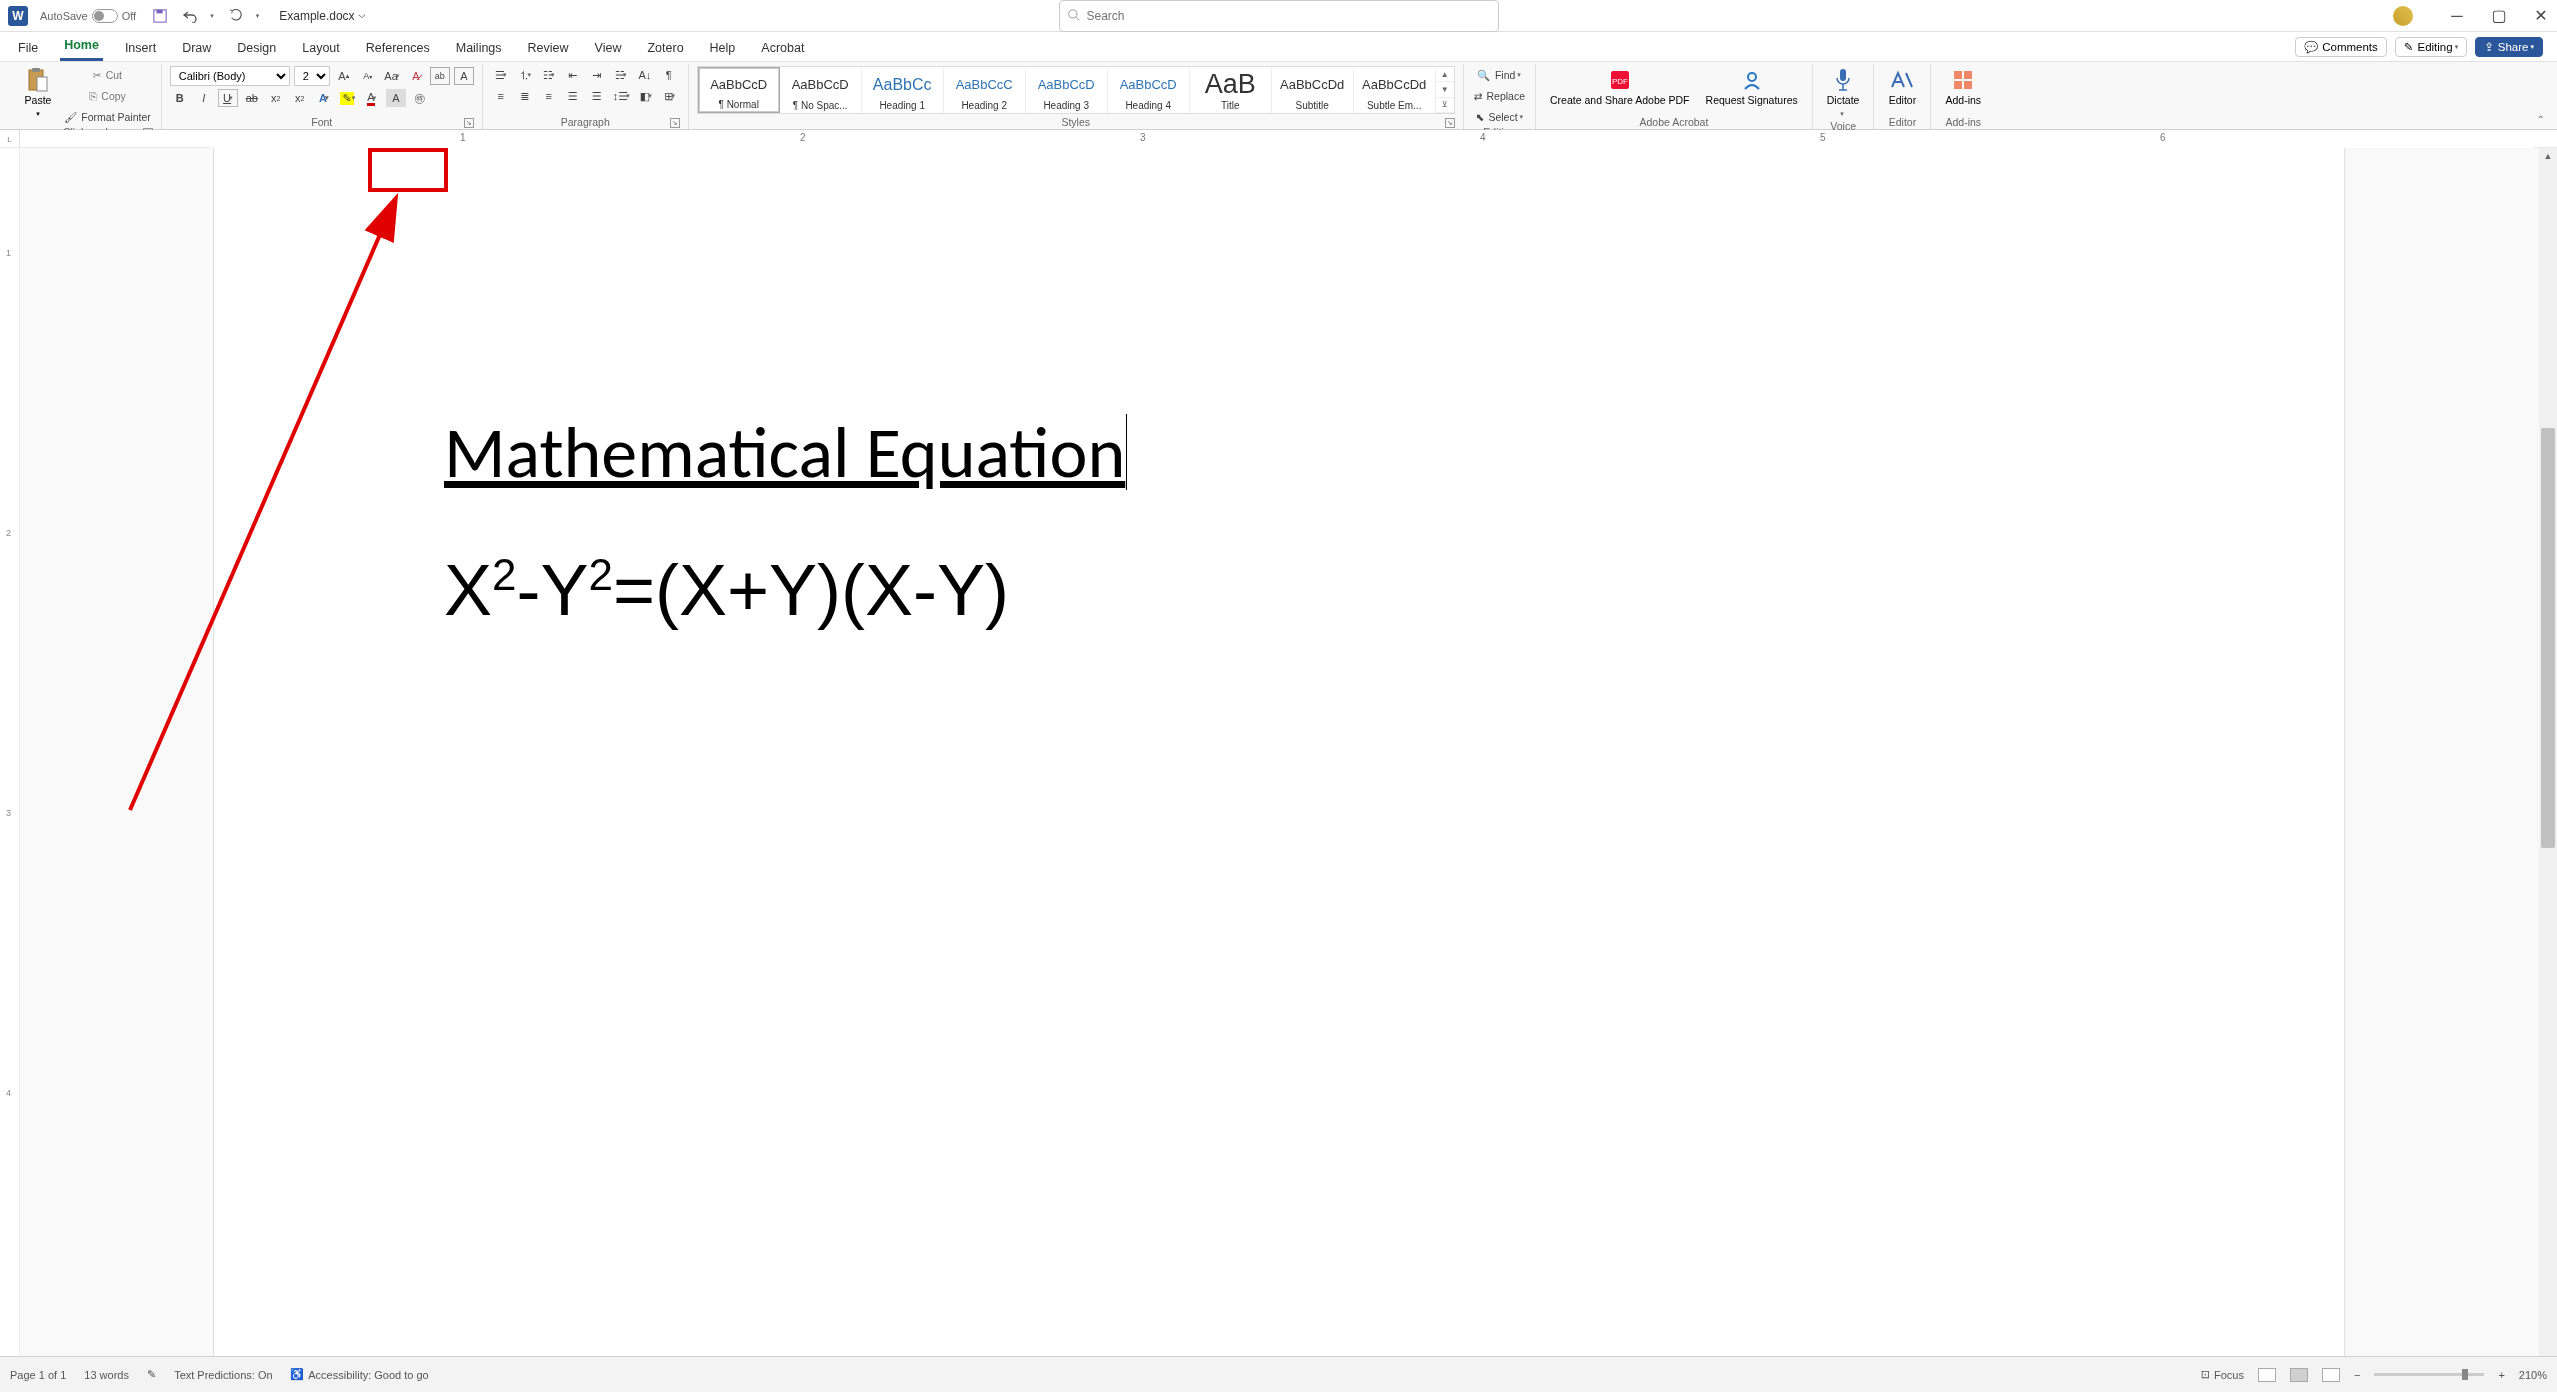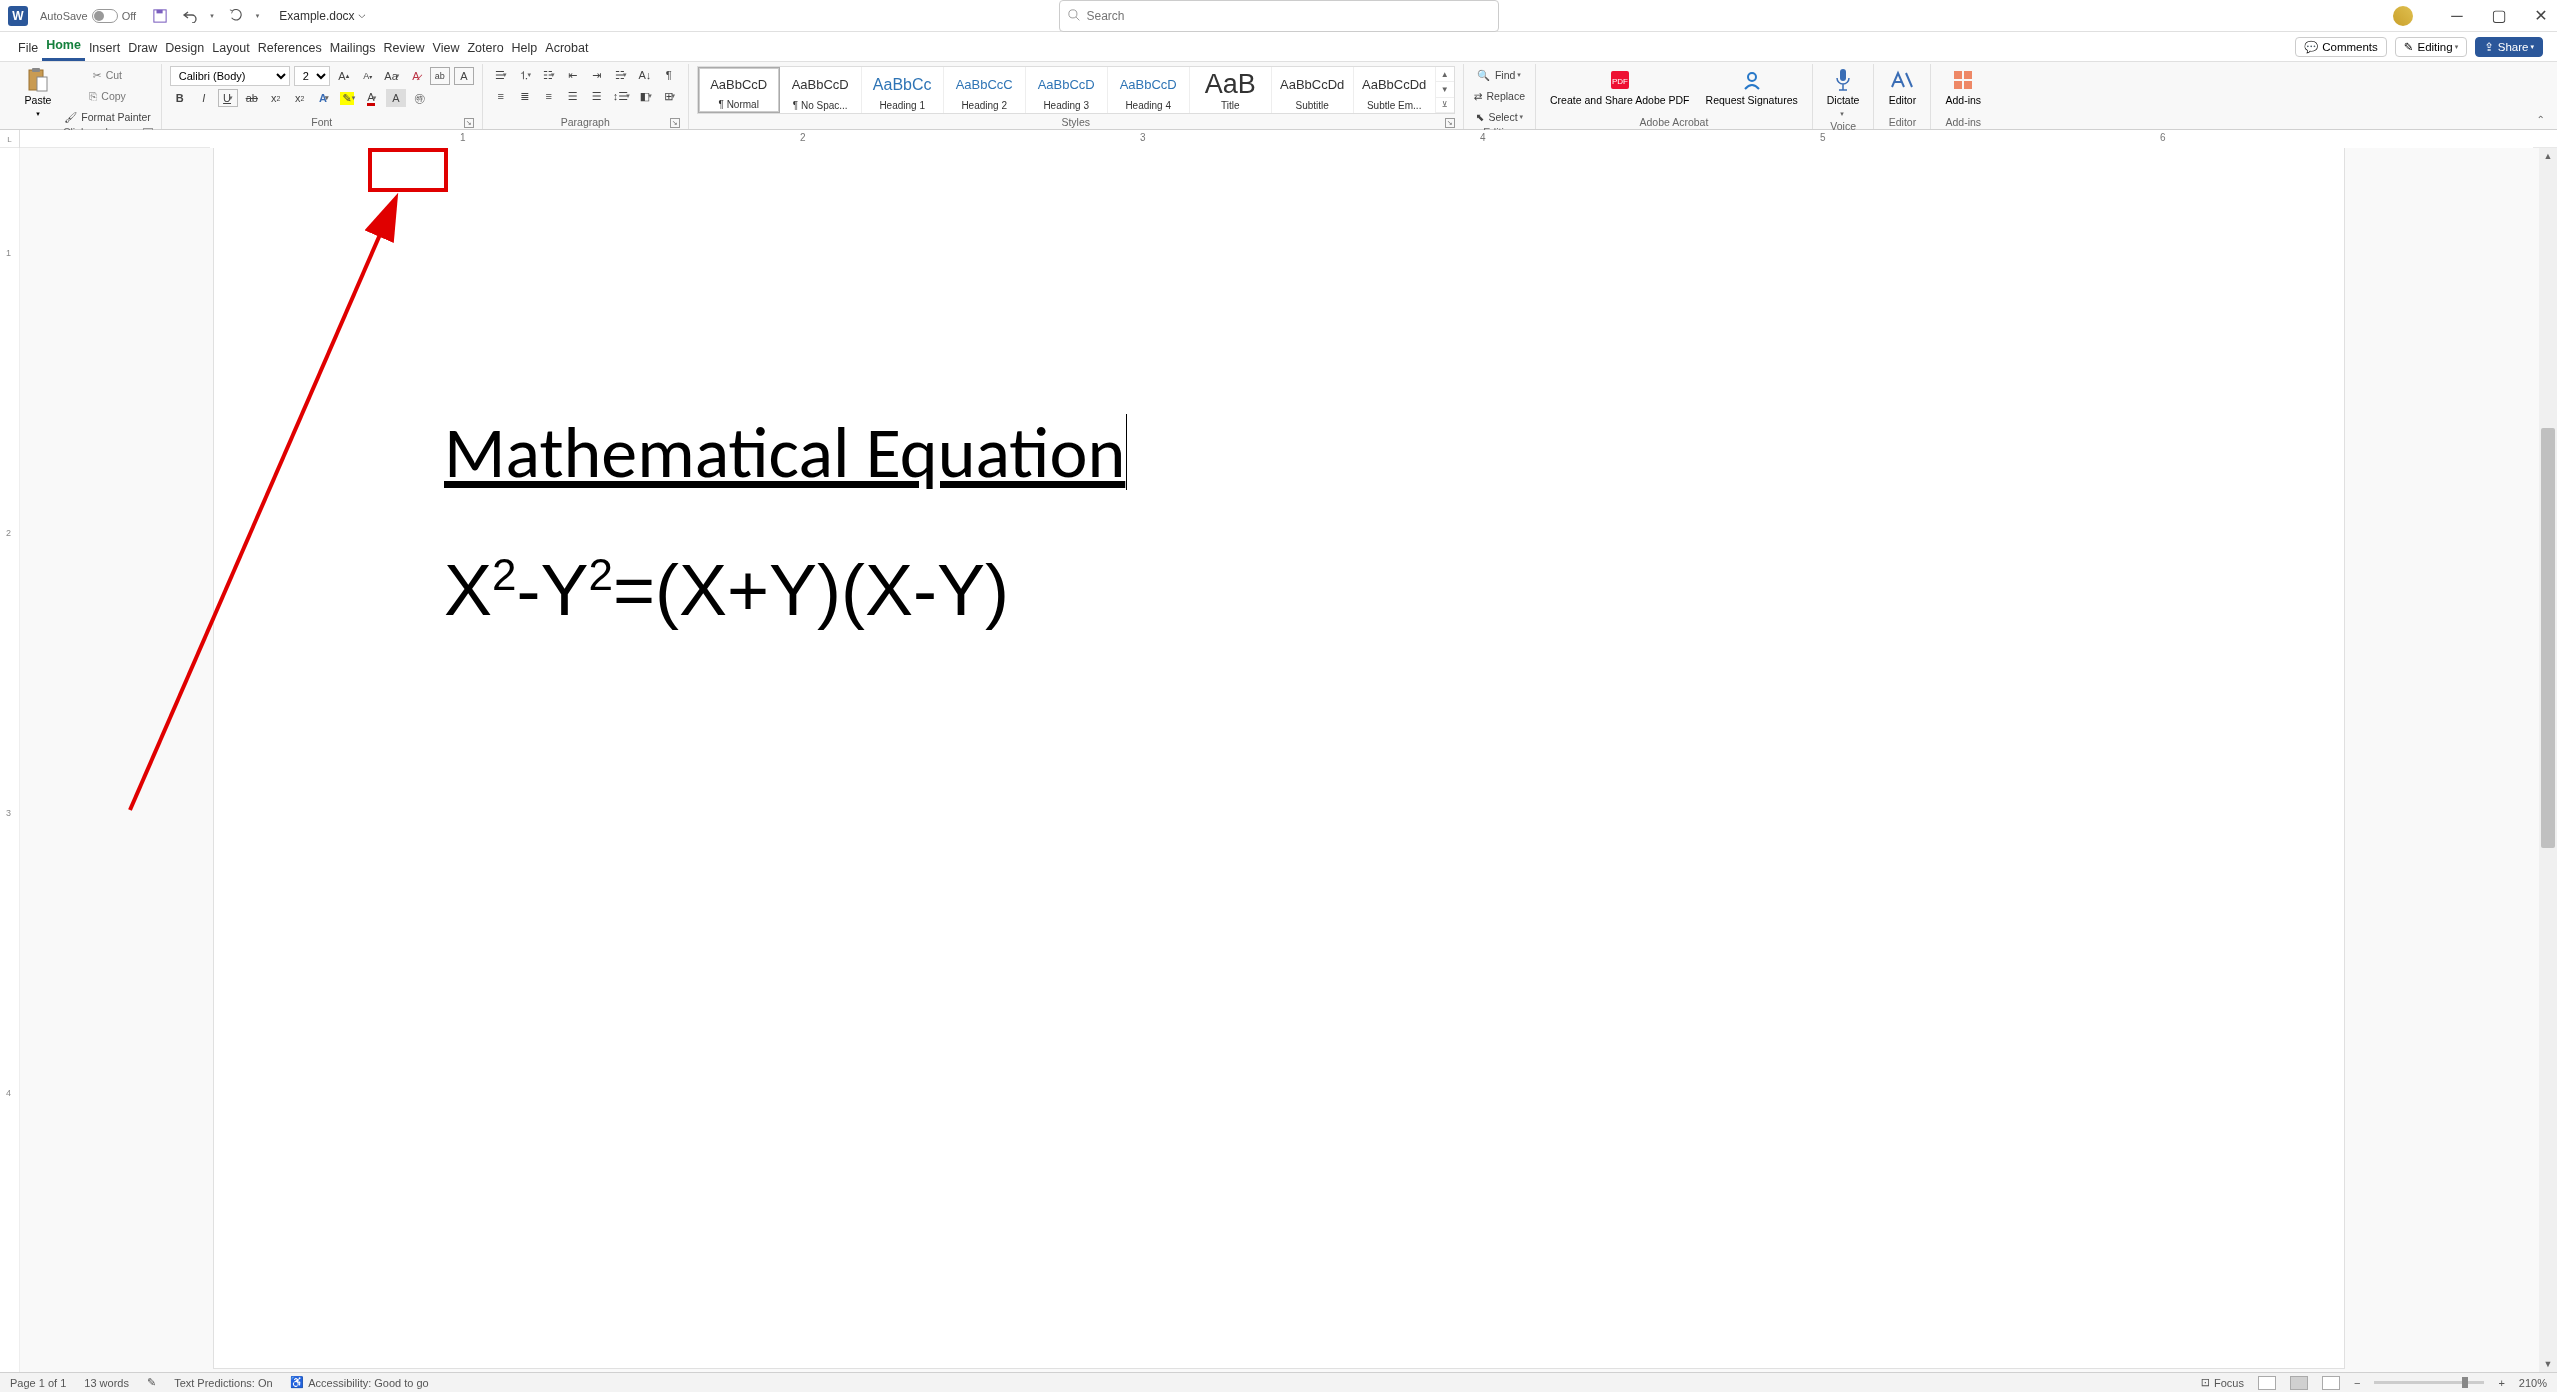--- a/index.html
+++ b/index.html
@@ -14,21 +14,21 @@
 .titlebar .qat { margin-left: 16px; display: flex; gap: 14px; align-items: center; }
 .titlebar .qat-btn { width: 16px; height: 16px; display: flex; align-items: center; justify-content: center; color: #555; cursor: pointer; }
 .titlebar .doc-title { margin-left: 20px; font-size: 12px; color: #333; display: flex; align-items: center; gap: 4px; }
 .titlebar .search-box { position: absolute; left: 50%; transform: translateX(-50%); width: 440px; height: 32px; border: 1px solid #ccc; border-radius: 4px; display: flex; align-items: center; padding: 0 8px; background: #fff; }
 .titlebar .search-box input { border: none; outline: none; flex: 1; font-size: 12px; margin-left: 6px; color: #666; }
 .titlebar .win-controls { margin-left: auto; display: flex; gap: 26px; align-items: center; }
 .titlebar .win-btn { width: 16px; height: 16px; display: flex; align-items: center; justify-content: center; color: #444; cursor: pointer; }
 .titlebar .user-badge { width: 20px; height: 20px; border-radius: 50%; background: linear-gradient(45deg,#c9a02b,#e0c050); margin-right: 10px; }
 
 
-.tabs { height: 30px; background: #fff; display: flex; align-items: flex-end; padding: 0 14px; gap: 0; border-bottom: 1px solid #e0e0e0; position: relative; }
+.tabs { height: 30px; background: #fff; display: flex; align-items: flex-end; padding: 0 14px; gap: 18px; border-bottom: 1px solid #e0e0e0; position: relative; }
 .tab { font-size: 12.5px; color: #333; padding: 6px 4px; cursor: pointer; }
 .tab.active { color: #15803d; border-bottom: 3px solid #2b579a; font-weight: 600; }
 .tabs .right-actions { margin-left: auto; display: flex; gap: 8px; align-items: center; padding-bottom: 4px; }
 .pill-btn { border: 1px solid #ccc; border-radius: 4px; padding: 2px 8px; font-size: 11.5px; display: flex; align-items: center; gap: 4px; cursor: pointer; background: #fff; }
 .pill-btn.primary { background: #2b579a; color: #fff; border-color: #2b579a; }
 
 
 .ribbon { height: 68px; background: #f8f8f8; display: flex; padding: 2px 10px 0 10px; border-bottom: 1px solid #d0d0d0; }
 .ribbon-group { border-right: 1px solid #e0e0e0; padding: 0 8px; display: flex; flex-direction: column; }
 .ribbon-group .group-content { flex: 1; display: flex; align-items: flex-start; gap: 4px; padding-top: 2px; }
@@ -76,21 +76,21 @@
 .doc-heading::after { content: ''; position: absolute; right: -2px; top: 6px; bottom: 6px; width: 1px; background: #000; }
 .doc-equation { font-size: 72px; font-family: Calibri, sans-serif; color: #000; }
 .doc-equation sup { font-size: 44px; vertical-align: super; }
 
 
 .vscroll { position: absolute; right: 0; top: 148px; bottom: 20px; width: 18px; background: #f0f0f0; }
 .vscroll .thumb { position: absolute; left: 2px; right: 2px; top: 280px; height: 420px; background: #c0c0c0; border-radius: 2px; }
 .vscroll .arrow { position: absolute; left: 0; right: 0; height: 16px; display: flex; align-items: center; justify-content: center; font-size: 9px; color: #666; }
 
 
-.statusbar { position: absolute; bottom: 0; left: 0; right: 0; height: 20px; background: #f3f3f3; border-top: 1px solid #d0d0d0; display: flex; align-items: center; padding: 0 10px; font-size: 11px; color: #555; gap: 18px; }
+.statusbar { position: absolute; bottom: 0; left: 0; right: 0; height: 36px; background: #f3f3f3; border-top: 1px solid #d0d0d0; display: flex; align-items: center; padding: 0 10px; font-size: 11px; color: #555; gap: 18px; }
 .statusbar .right { margin-left: auto; display: flex; gap: 14px; align-items: center; }
 .status-item { display: flex; align-items: center; gap: 4px; cursor: pointer; }
 .zoom-slider { width: 110px; height: 3px; background: #ccc; position: relative; }
 .zoom-slider .knob { position: absolute; left: 80%; top: -4px; width: 6px; height: 11px; background: #888; }
 .view-btn { width: 18px; height: 14px; border: 1px solid #aaa; background: #fff; }
 .view-btn.active { background: #d0d0d0; }
 
 
 .annotation-box { position: absolute; left: 368px; top: 148px; width: 80px; height: 44px; border: 4px solid #e00000; z-index: 50; pointer-events: none; }
 .annotation-arrow { position: absolute; z-index: 49; pointer-events: none; }

